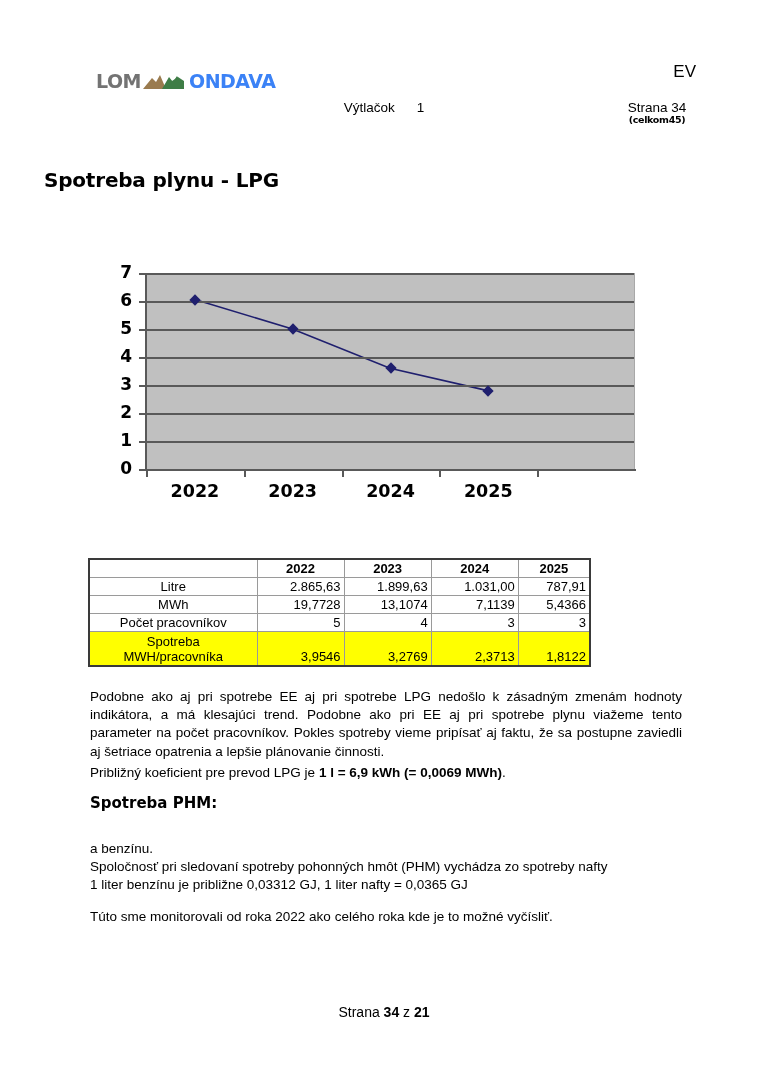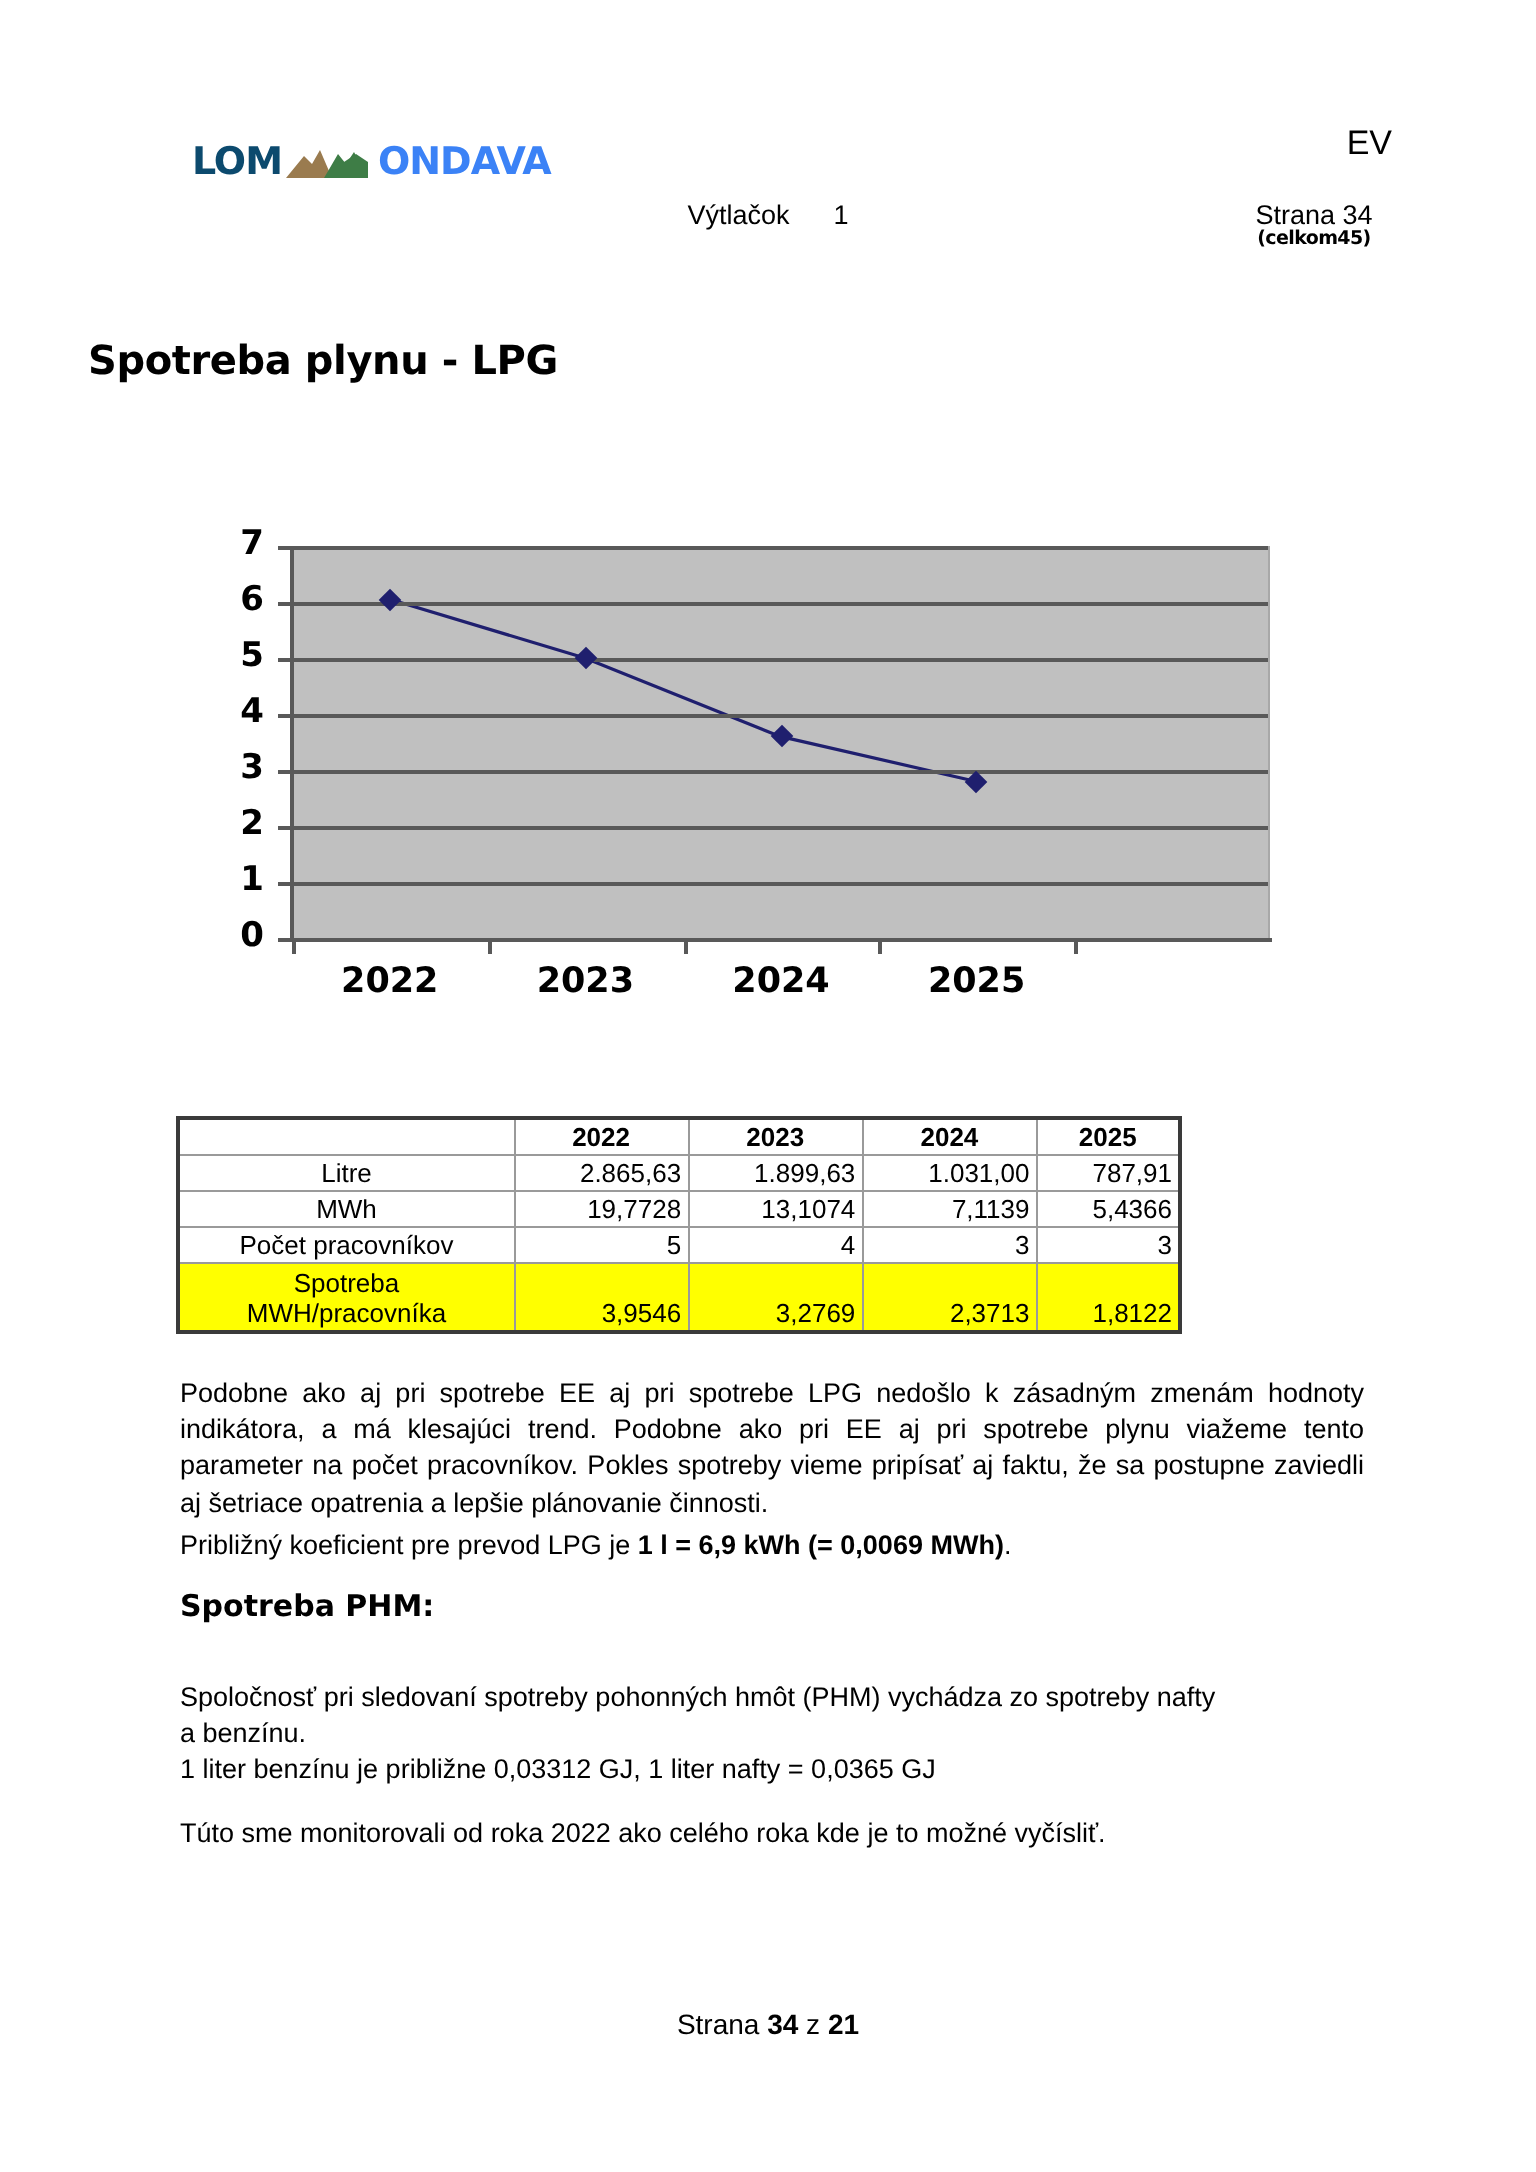--- a/index.html
+++ b/index.html
@@ -30,21 +30,21 @@
     top: 12px;
     display: flex;
     align-items: center;
     height: 26px;
   }
   .logo-lom {
     font-family: "DejaVu Sans", sans-serif;
     font-weight: bold;
     font-size: 19px;
     letter-spacing: -0.5px;
-    color: #0c4a6e;
+    color: #737373;
   }
   .logo-mark {
     width: 46px;
     height: 20px;
     margin: 0 1px;
     display: block;
   }
   .logo-ondava {
     font-family: "DejaVu Sans", sans-serif;
     font-weight: bold;
@@ -425,22 +425,22 @@
 
 <div class="body-text para-1">Podobne ako aj pri spotrebe EE aj pri spotrebe LPG nedošlo k zásadným zmenám hodnoty indikátora, a má klesajúci trend. Podobne ako pri EE aj pri spotrebe plynu viažeme tento parameter na počet pracovníkov. Pokles spotreby vieme pripísať aj faktu, že sa postupne zaviedli aj šetriace opatrenia a lepšie plánovanie činnosti.</div>
 
 <div class="body-text para-coef">
   <span>Približný koeficient pre prevod LPG je </span><span class="bold">1 l = 6,9 kWh (= 0,0069 MWh)</span><span>.</span>
 </div>
 
 <div class="heading-phm">Spotreba PHM:</div>
 
 <div class="body-text para-2">
+  <div>a benzínu.</div>
   <div>Spoločnosť pri sledovaní spotreby pohonných hmôt (PHM) vychádza zo spotreby nafty</div>
-  <div>a benzínu.</div>
   <div>1 liter benzínu je približne 0,03312 GJ, 1 liter nafty = 0,0365 GJ</div>
 </div>
 
 <div class="body-text para-3">Túto sme monitorovali od roka 2022 ako celého roka kde je to možné vyčísliť.</div>
 
 <div class="footer">
   <span>Strana </span><span class="fb">34</span><span> z </span><span class="fb">21</span>
 </div>
 
 </body></html>

